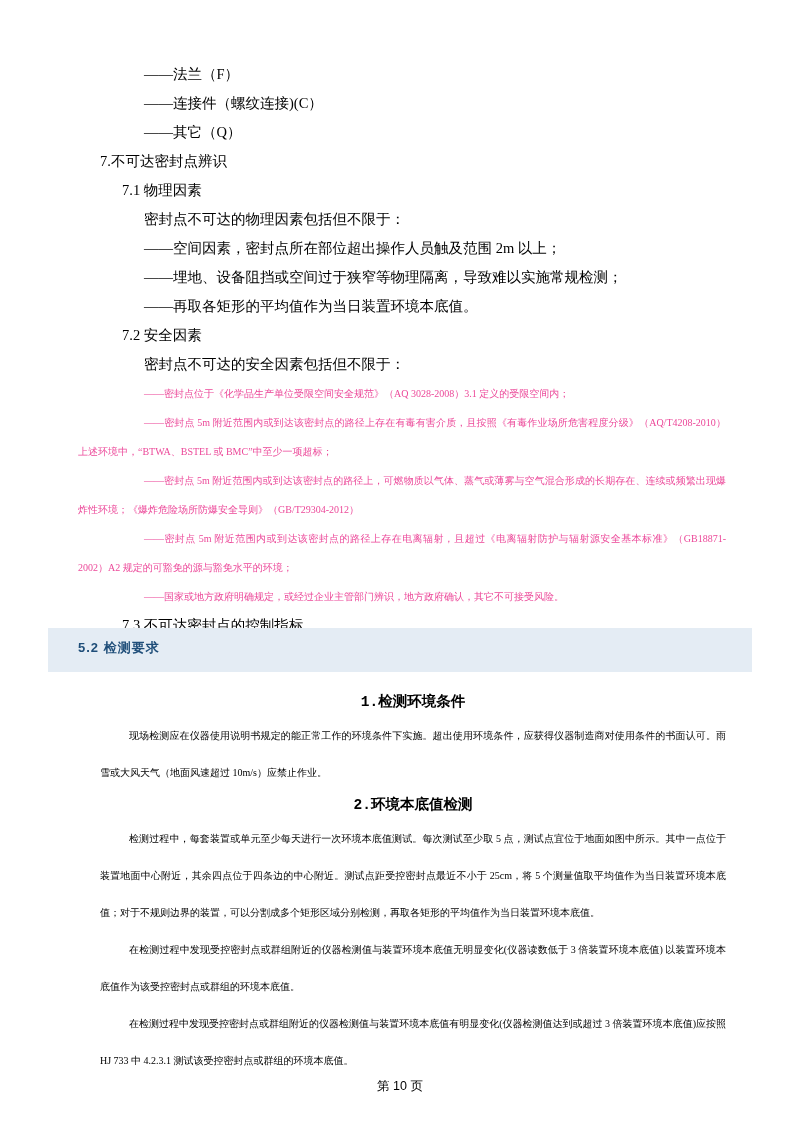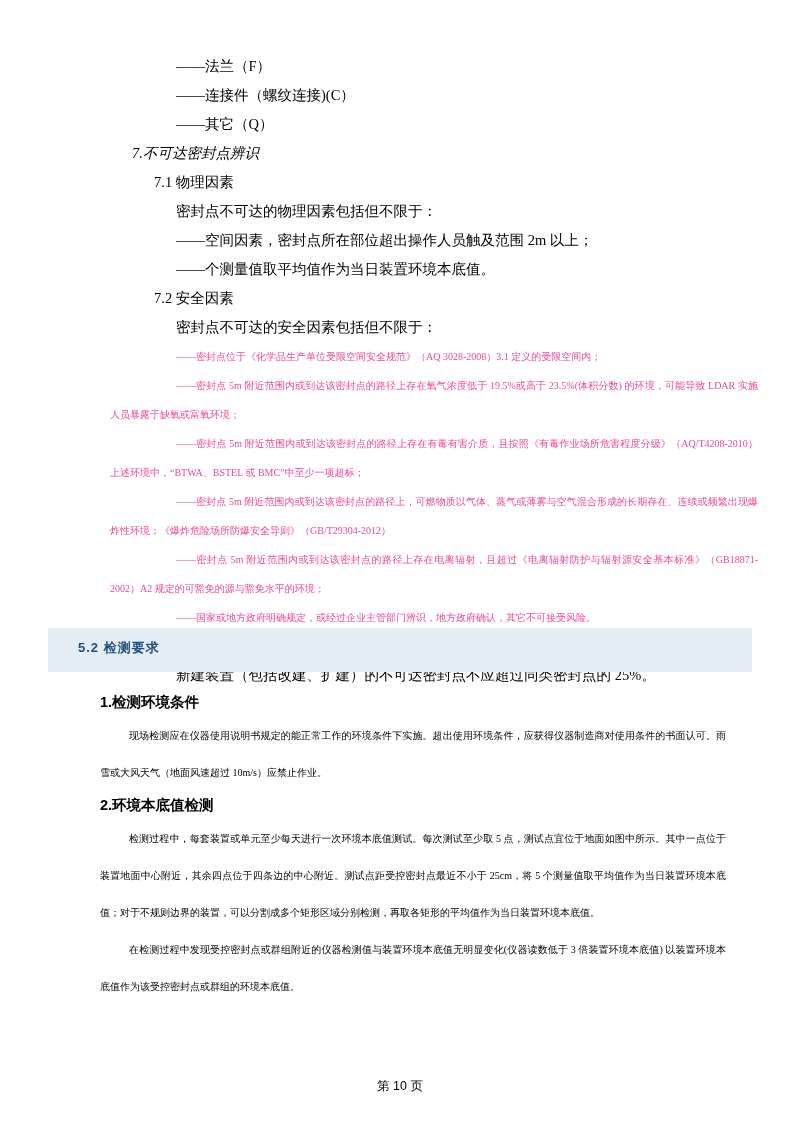--- a/index.html
+++ b/index.html
@@ -15,31 +15,30 @@
     width: 800px;
     height: 1130px;
     background: #ffffff;
     margin: 0 auto;
     box-sizing: border-box;
     overflow: hidden;
   }
   .content {
     position: absolute;
     left: 78px;
-    top: 52px;
+    top: 60px;
     width: 648px;
-    margin-left: 32px;
   }
   .line {
     font-size: 14.5px;
     line-height: 29px;
     color: #000;
     white-space: nowrap;
   }
-  .ind-1 { padding-left: 22px; font-style: italic; }
+  .ind-1 { padding-left: 22px; }
   .ind-2 { padding-left: 44px; }
   .ind-3 { padding-left: 66px; }
   .ind-dash { padding-left: 66px; }
   .hang-wrap {
     font-size: 10px;
     line-height: 29px;
     color: #ec4899;
     text-align: justify;
     padding-left: 0px;
     text-indent: 66px;
@@ -62,26 +61,27 @@
     color: #1f4e79;
     letter-spacing: 1px;
   }
   .lower {
     position: absolute;
     left: 78px;
     top: 688px;
     width: 648px;
   }
   .subhead {
-    font-family: Liberation Sans, sans-serif;
+    font-family: Liberation Mono, monospace;
     font-size: 14.5px;
     font-weight: bold;
     color: #000;
     line-height: 29px;
     padding-left: 22px;
+    text-align: center;
   }
   .body-para {
     font-size: 10px;
     line-height: 37px;
     color: #000;
     text-align: justify;
     text-indent: 29px;
     padding-left: 22px;
   }
   .footer {
@@ -102,43 +102,44 @@
 
   <div class="content">
     <div class="line ind-dash">——法兰（F）</div>
     <div class="line ind-dash">——连接件（螺纹连接)(C）</div>
     <div class="line ind-dash">——其它（Q）</div>
 
     <div class="line ind-1">7.不可达密封点辨识</div>
     <div class="line ind-2">7.1 物理因素</div>
     <div class="line ind-3">密封点不可达的物理因素包括但不限于：</div>
     <div class="line ind-dash">——空间因素，密封点所在部位超出操作人员触及范围 2m 以上；</div>
-    <div class="line ind-dash">——个测量值取平均值作为当日装置环境本底值。</div>
+    <div class="line ind-dash">——埋地、设备阻挡或空间过于狭窄等物理隔离，导致难以实施常规检测；</div>
+    <div class="line ind-dash">——再取各矩形的平均值作为当日装置环境本底值。</div>
 
     <div class="line ind-2">7.2 安全因素</div>
     <div class="line ind-3">密封点不可达的安全因素包括但不限于：</div>
 
     <div class="hang-wrap">——密封点位于《化学品生产单位受限空间安全规范》（AQ 3028-2008）3.1 定义的受限空间内；</div>
-    <div class="hang-wrap">——密封点 5m 附近范围内或到达该密封点的路径上存在氧气浓度低于 19.5%或高于 23.5%(体积分数) 的环境，可能导致 LDAR 实施人员暴露于缺氧或富氧环境；</div>
     <div class="hang-wrap">——密封点 5m 附近范围内或到达该密封点的路径上存在有毒有害介质，且按照《有毒作业场所危害程度分级》（AQ/T4208-2010）上述环境中，“BTWA、BSTEL 或 BMC”中至少一项超标；</div>
     <div class="hang-wrap">——密封点 5m 附近范围内或到达该密封点的路径上，可燃物质以气体、蒸气或薄雾与空气混合形成的长期存在、连续或频繁出现爆炸性环境；《爆炸危险场所防爆安全导则》（GB/T29304-2012）</div>
     <div class="hang-wrap">——密封点 5m 附近范围内或到达该密封点的路径上存在电离辐射，且超过《电离辐射防护与辐射源安全基本标准》（GB18871-2002）A2 规定的可豁免的源与豁免水平的环境；</div>
     <div class="hang-wrap">——国家或地方政府明确规定，或经过企业主管部门辨识，地方政府确认，其它不可接受风险。</div>
 
     <div class="line ind-2">7.3 不可达密封点的控制指标</div>
     <div class="line ind-3">新建装置（包括改建、扩建）的不可达密封点不应超过同类密封点的 25%。</div>
   </div>
 
   <div class="sec-bar"></div>
   <div class="sec-bar-text">5.2  检测要求</div>
 
   <div class="lower">
     <div class="subhead">1.检测环境条件</div>
     <div class="body-para">现场检测应在仪器使用说明书规定的能正常工作的环境条件下实施。超出使用环境条件，应获得仪器制造商对使用条件的书面认可。雨雪或大风天气（地面风速超过 10m/s）应禁止作业。</div>
 
     <div class="subhead">2.环境本底值检测</div>
     <div class="body-para">检测过程中，每套装置或单元至少每天进行一次环境本底值测试。每次测试至少取 5 点，测试点宜位于地面如图中所示。其中一点位于装置地面中心附近，其余四点位于四条边的中心附近。测试点距受控密封点最近不小于 25cm，将 5 个测量值取平均值作为当日装置环境本底值；对于不规则边界的装置，可以分割成多个矩形区域分别检测，再取各矩形的平均值作为当日装置环境本底值。</div>
     <div class="body-para">在检测过程中发现受控密封点或群组附近的仪器检测值与装置环境本底值无明显变化(仪器读数低于 3 倍装置环境本底值) 以装置环境本底值作为该受控密封点或群组的环境本底值。</div>
+    <div class="body-para">在检测过程中发现受控密封点或群组附近的仪器检测值与装置环境本底值有明显变化(仪器检测值达到或超过 3 倍装置环境本底值)应按照HJ 733 中 4.2.3.1 测试该受控密封点或群组的环境本底值。</div>
   </div>
 
   <div class="footer">第 10 页</div>
 
 </div>
 
 </body></html>

